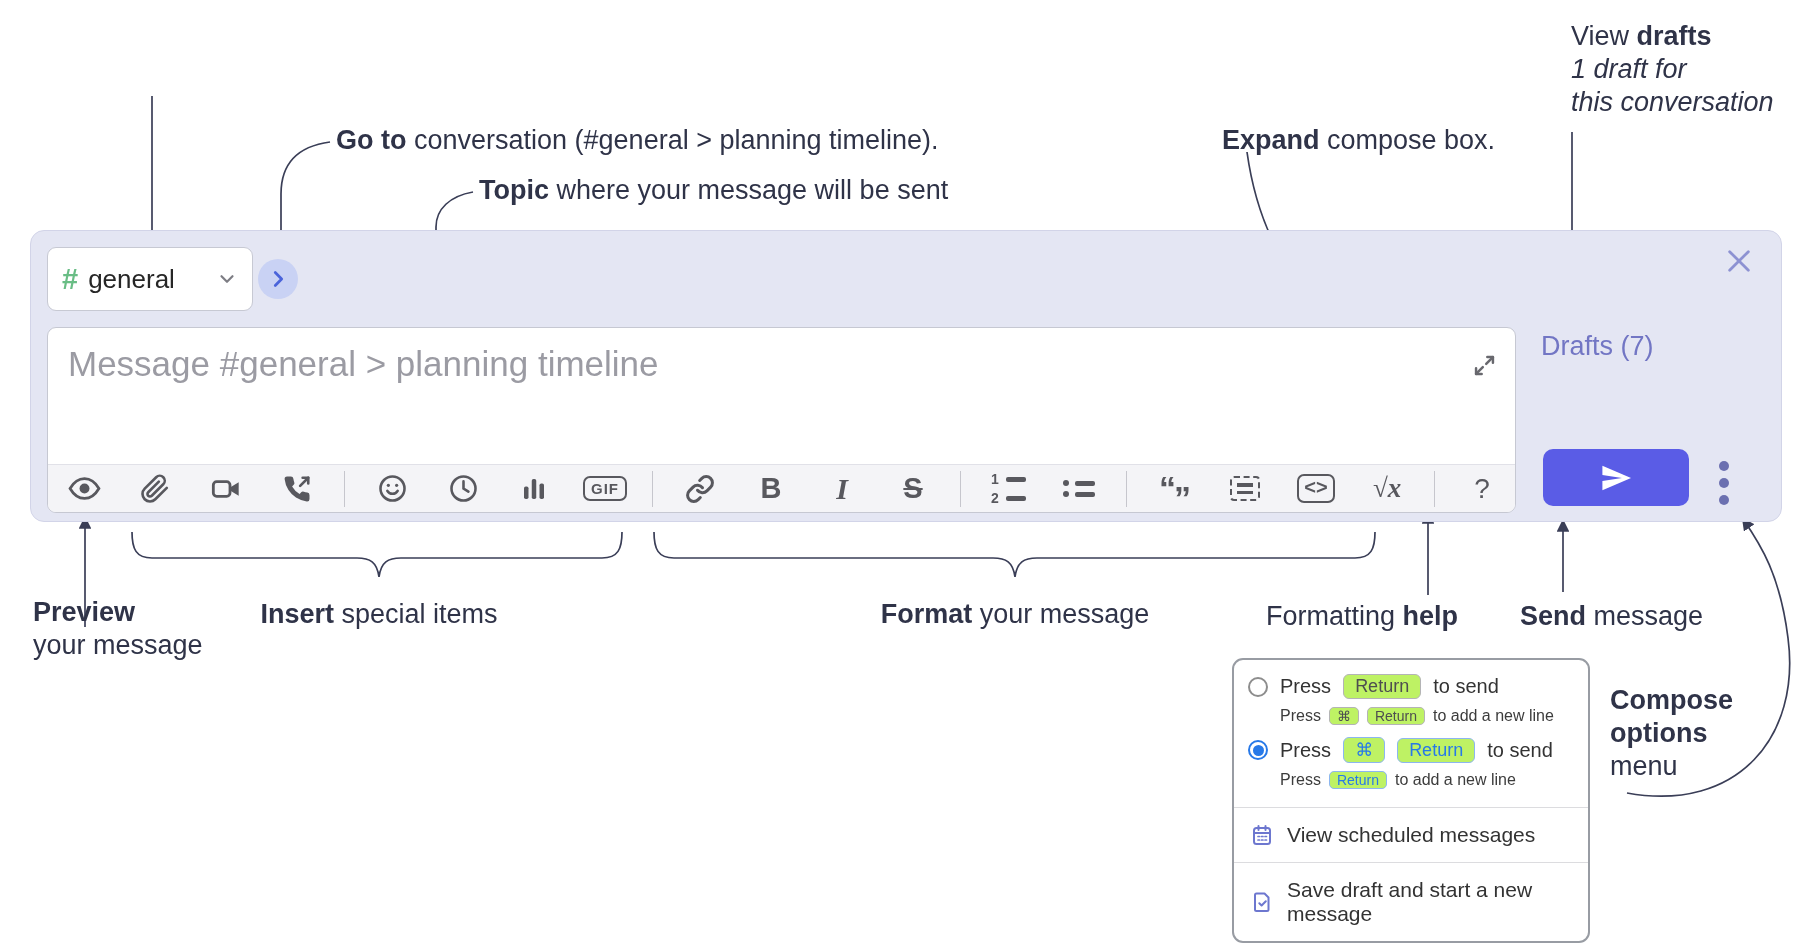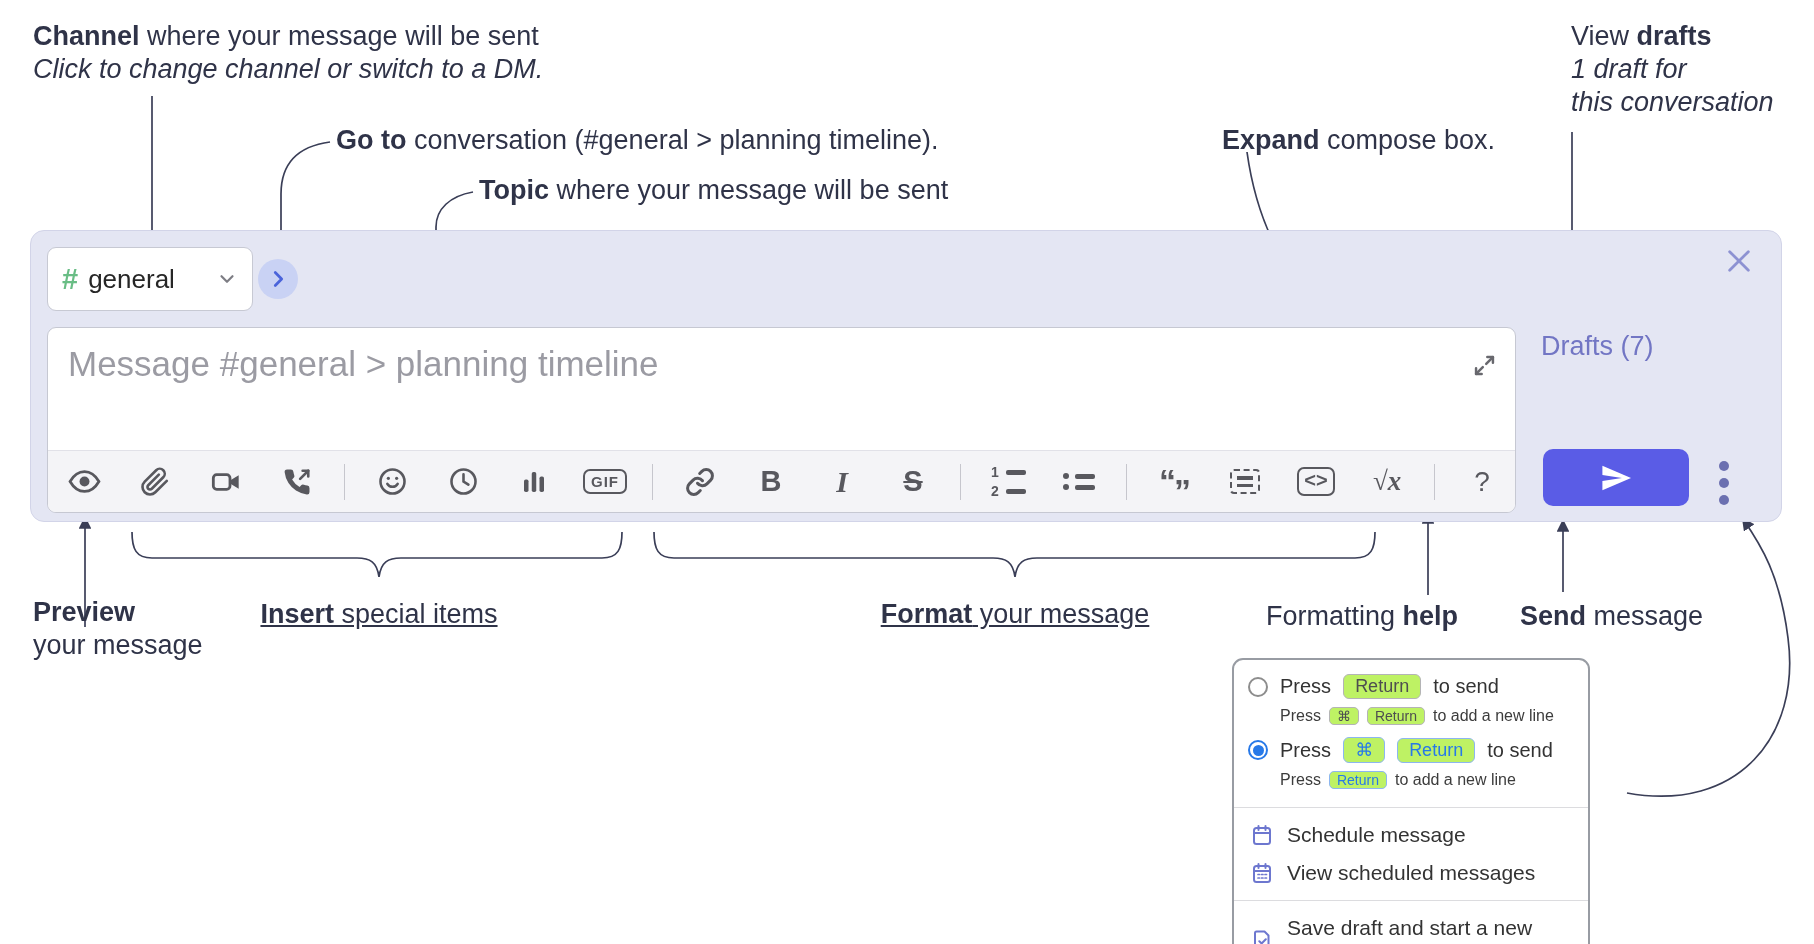--- a/index.html
+++ b/index.html
@@ -3,21 +3,21 @@
 <meta charset="utf-8">
 <style>
   * { box-sizing: border-box; }
   body { margin:0; background:#fff; font-family:"Liberation Sans", sans-serif; }
   .canvas { position:relative; width:1814px; height:944px; background:#fff; color:#2f3348; overflow:hidden; }
 
   
   .ann { position:absolute; font-size:27px; line-height:1.22; color:#2f3348; white-space:nowrap; }
   .ann b { font-weight:700; }
   .ann .it { font-style:italic; }
-  .ann.center { transform:translateX(-50%);text-decoration:underline; }
+  .ann.center { transform:translateX(-50%); }
 
   
   .compose { position:absolute; left:30px; top:230px; width:1752px; height:292px;
              background:#e4e6f3; border:1px solid #d2d4e8; border-radius:14px; }
 
   .channel-select { position:absolute; left:16px; top:16px; width:206px; height:64px;
       background:#fff; border:1px solid #c7c9d3; border-radius:9px;
       display:flex; align-items:center; gap:10px; padding:0 14px; cursor:pointer; }
   .hash { color:#69bd85; font-weight:700; font-size:29px; }
   .channel-label { flex:1; font-size:26px; color:#262626; }
@@ -33,21 +33,21 @@
       display:flex; align-items:center; justify-content:center; cursor:pointer; color:#7b84c8; }
 
   .message-box { position:absolute; left:16px; top:96px; width:1469px; height:186px;
       background:#fff; border:1px solid #c6c8d2; border-radius:9px; }
   .message-input { width:100%; height:118px; border:none; outline:none; resize:none; background:transparent;
       font-family:"Liberation Sans", sans-serif; font-size:35px; color:#1c1c1c; padding:16px 70px 0 20px; }
   .message-input::placeholder { color:#9b9ba3; }
   .expand-btn { position:absolute; right:14px; top:20px; width:34px; height:34px; border:none; background:none;
       color:#68686e; display:flex; align-items:center; justify-content:center; cursor:pointer; }
 
-  .toolbar { position:absolute; left:0; bottom:0; width:100%; height:62px; background:#f4f4f7;
+  .toolbar { position:absolute; left:0; bottom:0; width:100%; height:48px; background:#f4f4f7;
       border-top:1px solid #e1e1e8; border-radius:0 0 8px 8px;
       display:flex; align-items:center; padding:0 12px; gap:23px; }
   .tb-btn { width:48px; height:46px; border:none; background:none; padding:0; flex:0 0 auto;
       display:flex; align-items:center; justify-content:center; color:#58585e; cursor:pointer; }
   .tb-div { width:1px; height:36px; background:#c6c6cd; flex:0 0 auto; }
   .tb-letter { font-size:29px; font-weight:700; color:#58585e; }
   .tb-italic { font-family:"Liberation Serif", serif; font-style:italic; font-weight:700; font-size:30px; }
   .tb-strike { text-decoration:line-through; }
   .gif-badge { border:2.5px solid #58585e; border-radius:7px; padding:2px 6px; font-size:15px; font-weight:700; letter-spacing:1px; }
   .code-badge { border:2.5px solid #58585e; border-radius:7px; padding:0 5px 2px; font-size:20px; font-weight:700; }
@@ -111,24 +111,20 @@
       <path d="M1572,132 L1572,322" marker-end="url(#arr)"></path>
       <path d="M85,627 L85,518" marker-end="url(#arr)"></path>
       <path d="M1428,595 L1428,513" marker-end="url(#arr)"></path>
       <path d="M1563,592 L1563,521" marker-end="url(#arr)"></path>
       <path d="M1627,793 C1738,813 1801,736 1788,638 C1780,575 1761,545 1743,519" marker-end="url(#arr)"></path>
       <path d="M132,532 C132,549 136,558 152,558 L357,558 C370,558 377,562 379,577 C381,562 388,558 401,558 L602,558 C618,558 622,549 622,532"></path>
       <path d="M654,532 C654,549 658,558 674,558 L993,558 C1006,558 1013,562 1015,577 C1017,562 1024,558 1037,558 L1355,558 C1371,558 1375,549 1375,532"></path>
     </g>
   </svg>
 
-  <div class="ann" style="left:33px; top:20px;">
-    <div><b>Channel</b><span> where your message will be sent</span></div>
-    <div class="it">Click to change channel or switch to a DM.</div>
-  </div>
   <div class="ann" style="left:336px; top:124px;">
     <b>Go to</b><span> conversation (#general &gt; planning timeline).</span>
   </div>
   <div class="ann" style="left:479px; top:174px;">
     <b>Topic</b><span> where your message will be sent</span>
   </div>
   <div class="ann" style="left:1222px; top:124px;">
     <b>Expand</b><span> compose box.</span>
   </div>
   <div class="ann" style="left:1563px; top:20px;margin-left:8px;">
@@ -337,20 +333,25 @@
   </div>
   <div class="ann center" style="left:1015px; top:598px;">
     <b>Format</b><span> your message</span>
   </div>
   <div class="ann" style="left:1266px; top:600px;">
     <span>Formatting </span><b>help</b>
   </div>
   <div class="ann" style="left:1520px; top:600px;">
     <b>Send</b><span> message</span>
   </div>
+  <div class="ann" style="left:1610px; top:684px; line-height:1.22;">
+    <div><b>Compose</b></div>
+    <div><b>options</b></div>
+    <div>menu</div>
+  </div>
 
   <div class="options-menu">
     <div class="opt-row">
       <span class="radio"></span>
       <span>Press</span>
       <span class="kbd">Return</span>
       <span>to send</span>
     </div>
     <div class="opt-sub">
       <span>Press</span>
@@ -371,29 +372,20 @@
       <span>Press</span>
       <span class="kbd sm blue">Return</span>
       <span>to add a new line</span>
     </div>
     <div class="menu-div"></div>
     <div class="menu-item">
       <span class="mi-icon">
         <svg width="24" height="24" viewBox="0 0 24 24" fill="none" stroke="currentColor" stroke-width="2" stroke-linecap="round">
             <rect x="4" y="5" width="16" height="16" rx="2.5"></rect>
             <path d="M8.5 3 v4 M15.5 3 v4 M4 10 h16"></path>
-          </svg>
-      </span>
-      <span>Schedule message</span>
-    </div>
-    <div class="menu-item">
-      <span class="mi-icon">
-        <svg width="24" height="24" viewBox="0 0 24 24" fill="none" stroke="currentColor" stroke-width="2" stroke-linecap="round">
-            <rect x="4" y="5" width="16" height="16" rx="2.5"></rect>
-            <path d="M8.5 3 v4 M15.5 3 v4 M4 10 h16"></path>
             <path d="M8 13.5 h1.5 M11.5 13.5 h1.5 M15 13.5 h1.5 M8 17 h1.5 M11.5 17 h1.5 M15 17 h1.5" stroke-width="1.7"></path>
           </svg>
       </span>
       <span>View scheduled messages</span>
     </div>
     <div class="menu-div"></div>
     <div class="menu-item">
       <span class="mi-icon">
         <svg width="24" height="24" viewBox="0 0 24 24" fill="none" stroke="currentColor" stroke-width="2" stroke-linecap="round" stroke-linejoin="round">
             <path d="M6.5 3.5 h8 l4 4 v12 a1.5 1.5 0 0 1 -1.5 1.5 h-10.5 a1.5 1.5 0 0 1 -1.5 -1.5 v-14.5 a1.5 1.5 0 0 1 1.5 -1.5 z"></path>

